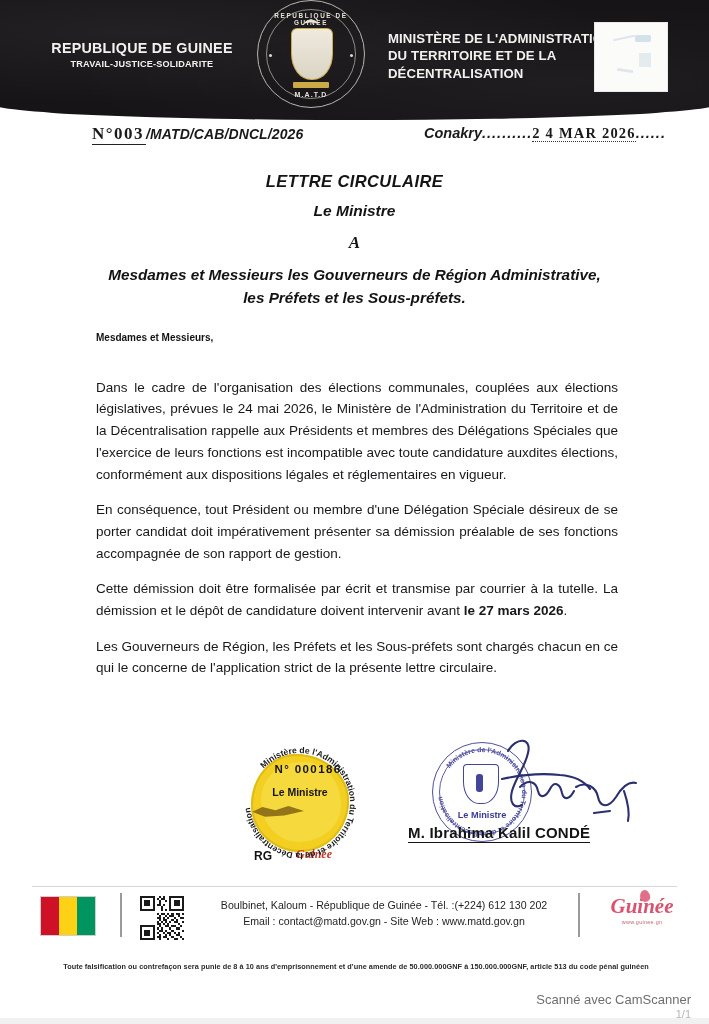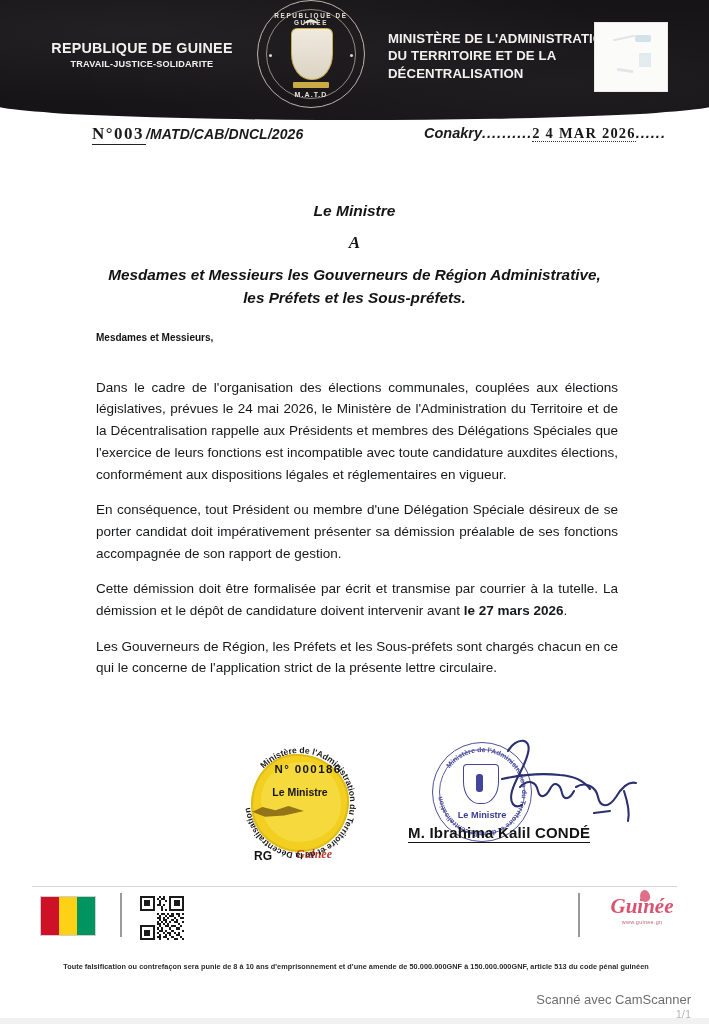--- a/index.html
+++ b/index.html
@@ -589,20 +589,21 @@
 
   <div class="ref-row">
     <div class="ref-block">
       <span class="hand"><span>N°</span><span>003</span></span><span class="rest">/MATD/CAB/DNCL/2026</span>
     </div>
     <div class="date-block">
       <span>Conakry</span><span class="dots">..........</span><span class="dval">2 4 MAR 2026</span><span class="dots">......</span>
     </div>
   </div>
 
+  <div class="t-circ">LETTRE CIRCULAIRE</div>
   <div class="t-min">Le Ministre</div>
   <div class="t-a">A</div>
   <div class="t-dest">
     <span>Mesdames et Messieurs les Gouverneurs de Région Administrative,</span><br>
     <span>les Préfets et les Sous-préfets.</span>
   </div>
 
   <div class="salut">Mesdames et Messieurs,</div>
 
   <div class="body-wrap">
@@ -743,20 +744,24 @@
         <rect x="15" y="19" width="1" height="1"></rect>
           <rect x="19" y="19" width="1" height="1"></rect>
         <rect x="9" y="20" width="1" height="1"></rect>
           <rect x="13" y="20" width="1" height="1"></rect>
         <rect x="16" y="20" width="2" height="1"></rect>
           <rect x="20" y="20" width="1" height="1"></rect>
       </g>
     </svg>
   </div>
 
+  <div class="foot-text">
+    <div>Boulbinet, Kaloum - République de Guinée - Tél. :(+224) 612 130 202</div>
+    <div>Email : contact@matd.gov.gn - Site Web : www.matd.gov.gn</div>
+  </div>
 
   <div class="vdiv2"></div>
 
   <div class="guinee-logo">
     <span class="gflame"></span>
     <div class="gtxt">Guinée</div>
     <div class="gsub">www.guinee.gn</div>
   </div>
 
   <div class="warn">Toute falsification ou contrefaçon sera punie de 8 à 10 ans d'emprisonnement et d'une amende de 50.000.000GNF à 150.000.000GNF, article 513 du code pénal guinéen</div>

